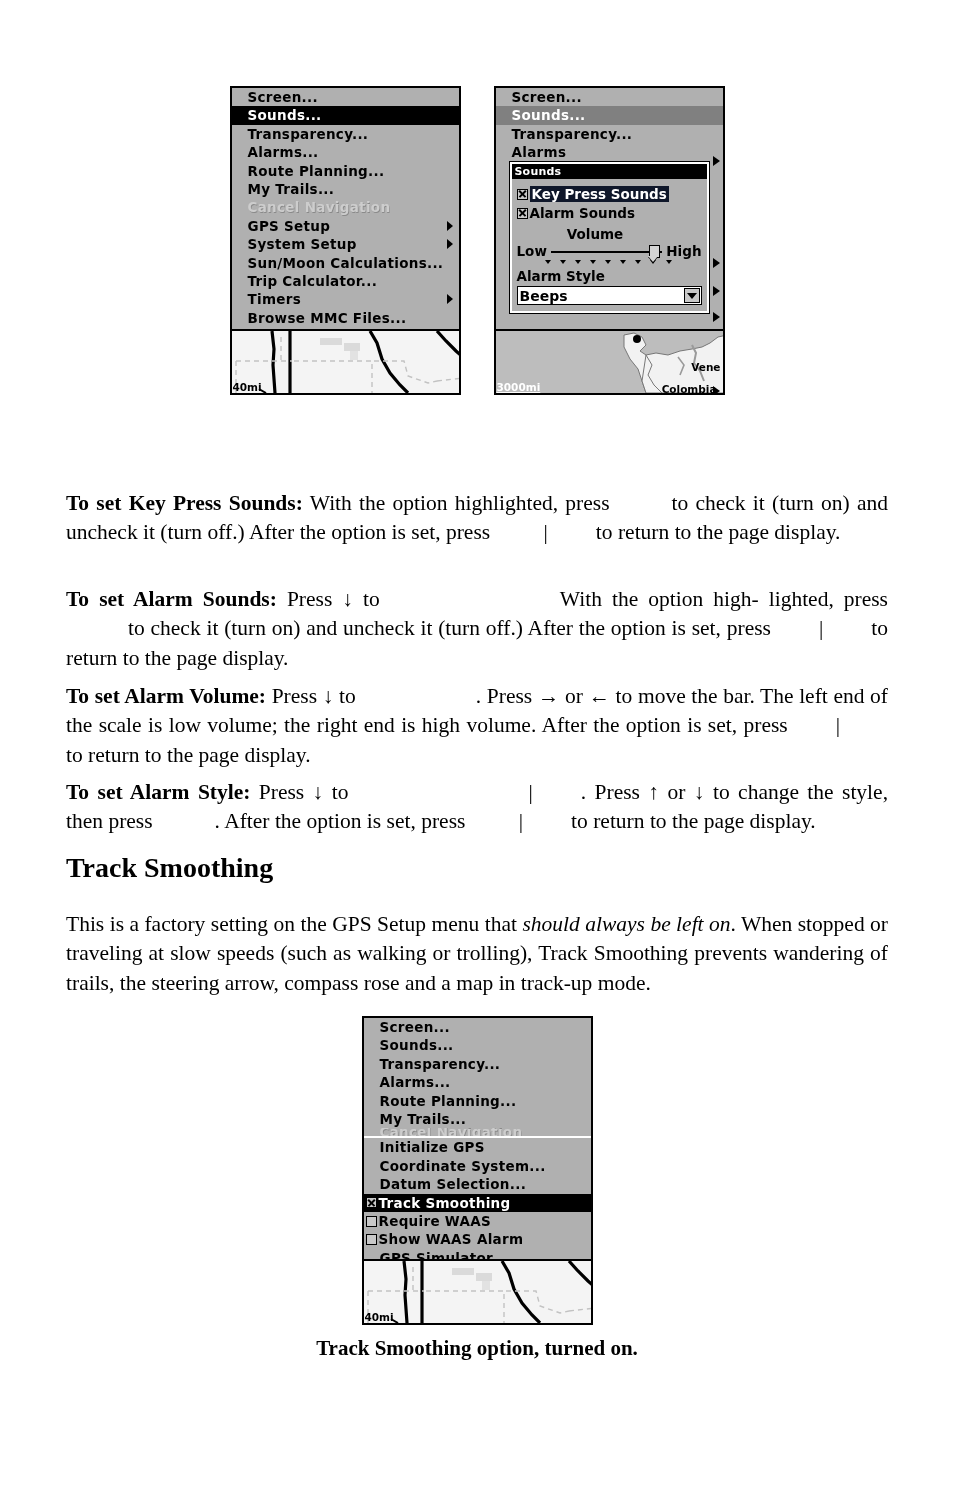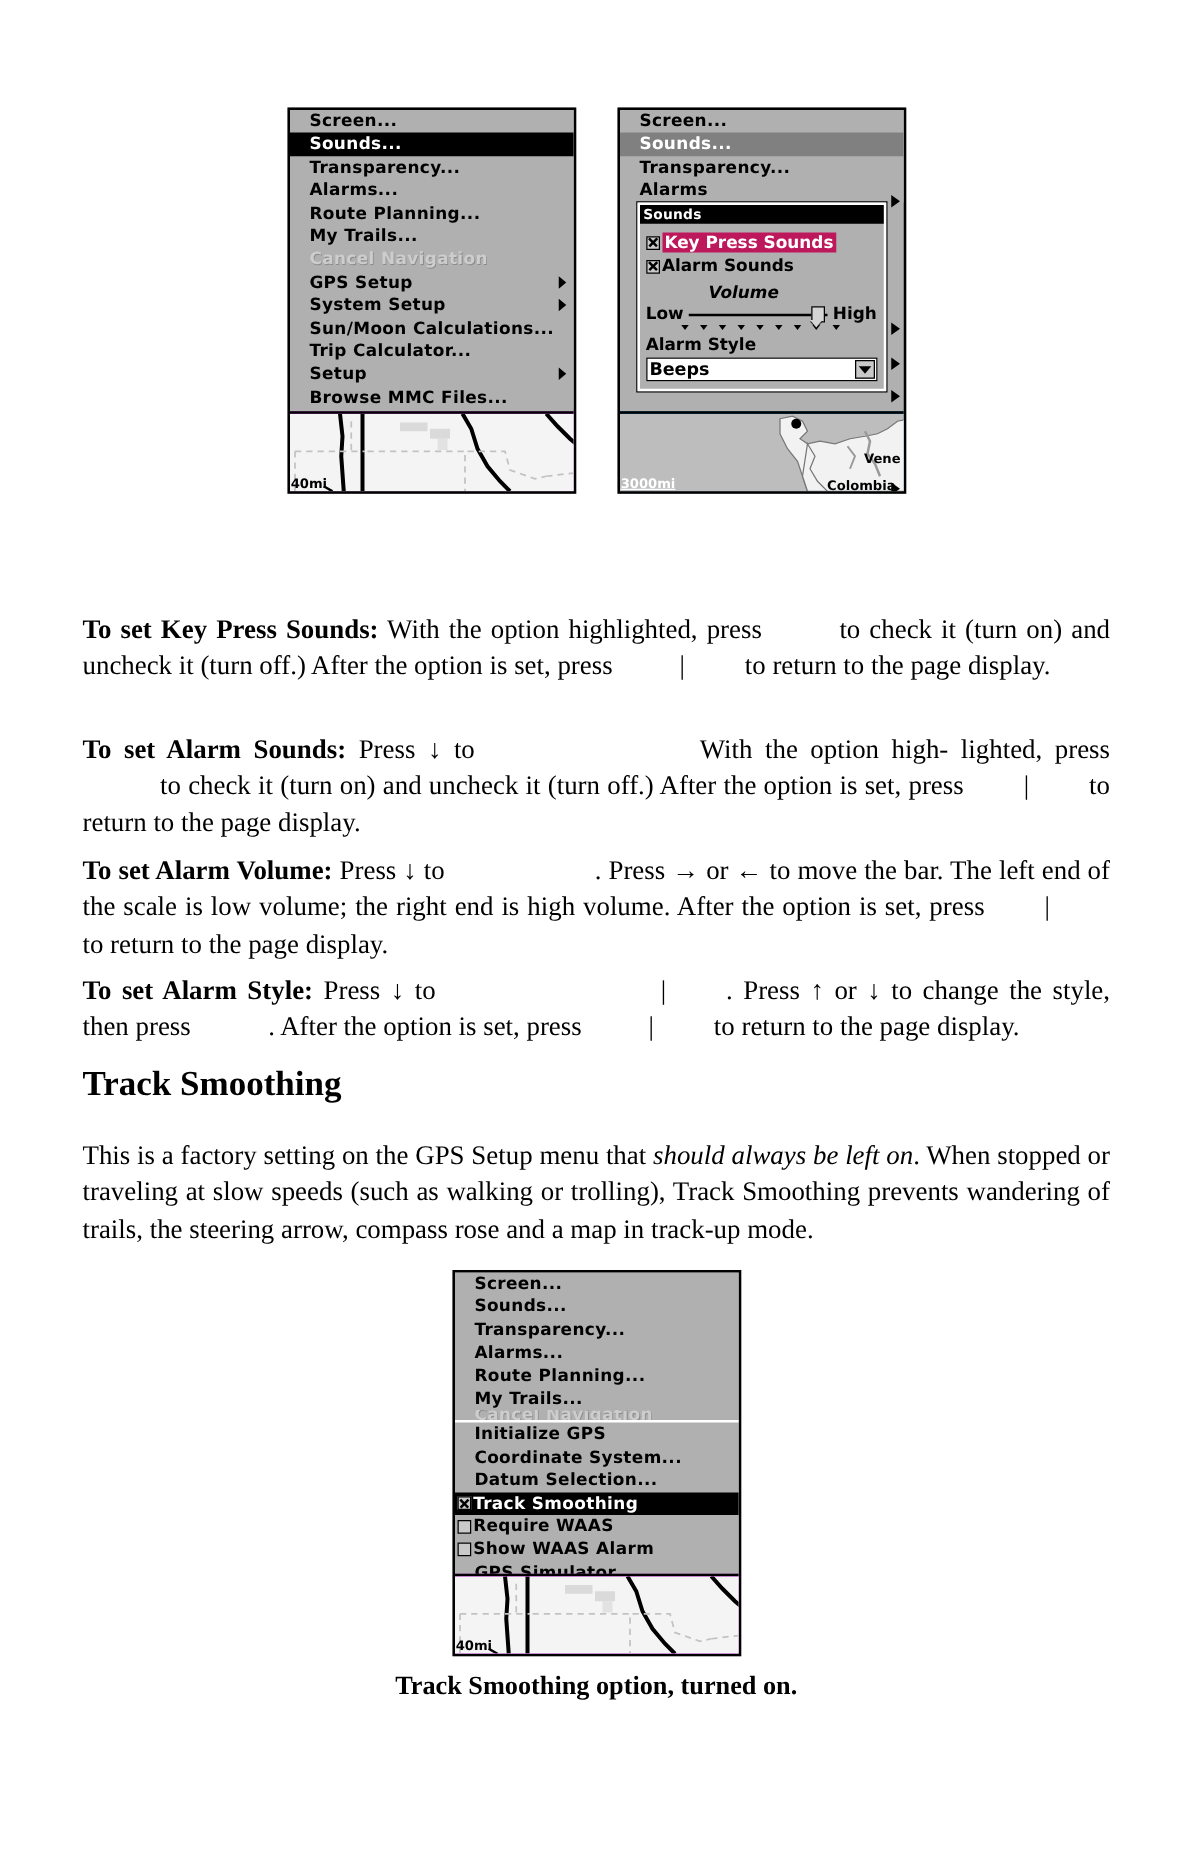--- a/index.html
+++ b/index.html
@@ -122,21 +122,21 @@
     position: absolute;
     left: 1px;
     bottom: 0px;
     font-size: 10.5px;
     font-family: "DejaVu Sans", "Liberation Sans", sans-serif;
     font-weight: bold;
     color: #000;
     background: transparent;
     z-index: 5;
   }
-  .map-strip.world { background: #0369a1; }
+  .map-strip.world { background: #b91c1c; }
   .map-strip.world .scale-label { color: #ffffff; text-decoration: underline; }
   .map-strip .lbl {
     position: absolute;
     font-size: 10.5px;
     font-family: "DejaVu Sans", "Liberation Sans", sans-serif;
     font-weight: bold;
     color: #000;
   }
 
   
@@ -161,28 +161,27 @@
   }
   .dlg-body { padding: 7px 5px 6px 5px; }
   .dlg-row {
     display: flex;
     align-items: center;
     font-size: 13.5px;
     font-weight: bold;
     margin-bottom: 3px;
     white-space: nowrap;
   }
-  .dlg-row .label-hl { background: #be185d; color: #fff; padding: 0 2px; }
+  .dlg-row .label-hl { background: #0f172a; color: #fff; padding: 0 2px; }
   .vol-title {
     text-align: center;
     font-size: 13.5px;
     font-weight: bold;
     margin: 5px 0 0 0;
     padding-right: 28px;
-    font-style: italic;
   }
   .slider-row {
     display: flex;
     align-items: flex-end;
     font-size: 13.5px;
     font-weight: bold;
     margin-top: 1px;
   }
   .slider-track {
     position: relative;
@@ -332,21 +331,21 @@
         <div class="mi sel-black"><span>Sounds...</span></div>
         <div class="mi"><span>Transparency...</span></div>
         <div class="mi"><span>Alarms...</span></div>
         <div class="mi"><span>Route Planning...</span></div>
         <div class="mi"><span>My Trails...</span></div>
         <div class="mi disabled"><span>Cancel Navigation</span></div>
         <div class="mi"><span>GPS Setup</span><span class="submenu-arrow"></span></div>
         <div class="mi"><span>System Setup</span><span class="submenu-arrow"></span></div>
         <div class="mi"><span>Sun/Moon Calculations...</span></div>
         <div class="mi"><span>Trip Calculator...</span></div>
-        <div class="mi"><span>Setup</span><span class="submenu-arrow"></span></div>
+        <div class="mi"><span>Timers</span><span class="submenu-arrow"></span></div>
         <div class="mi"><span>Browse MMC Files...</span></div>
       </div>
 
       <div class="map-strip">
         <svg width="231" height="62" viewBox="0 0 231 62" style="position:absolute;left:0;top:0;">
           <rect x="0" y="0" width="231" height="62" fill="#f4f4f4"></rect>
           <path d="M40 0 L42 18 L41 34 L43 62" stroke="#000" stroke-width="3.2" fill="none"></path>
           <path d="M58 0 L58 62" stroke="#000" stroke-width="3.2" fill="none"></path>
           <path d="M138 0 L145 12 L150 28 L158 42 L168 54 L176 62" stroke="#000" stroke-width="3.2" fill="none"></path>
           <path d="M205 0 L214 10 L224 20 L231 26" stroke="#000" stroke-width="3.2" fill="none"></path>

